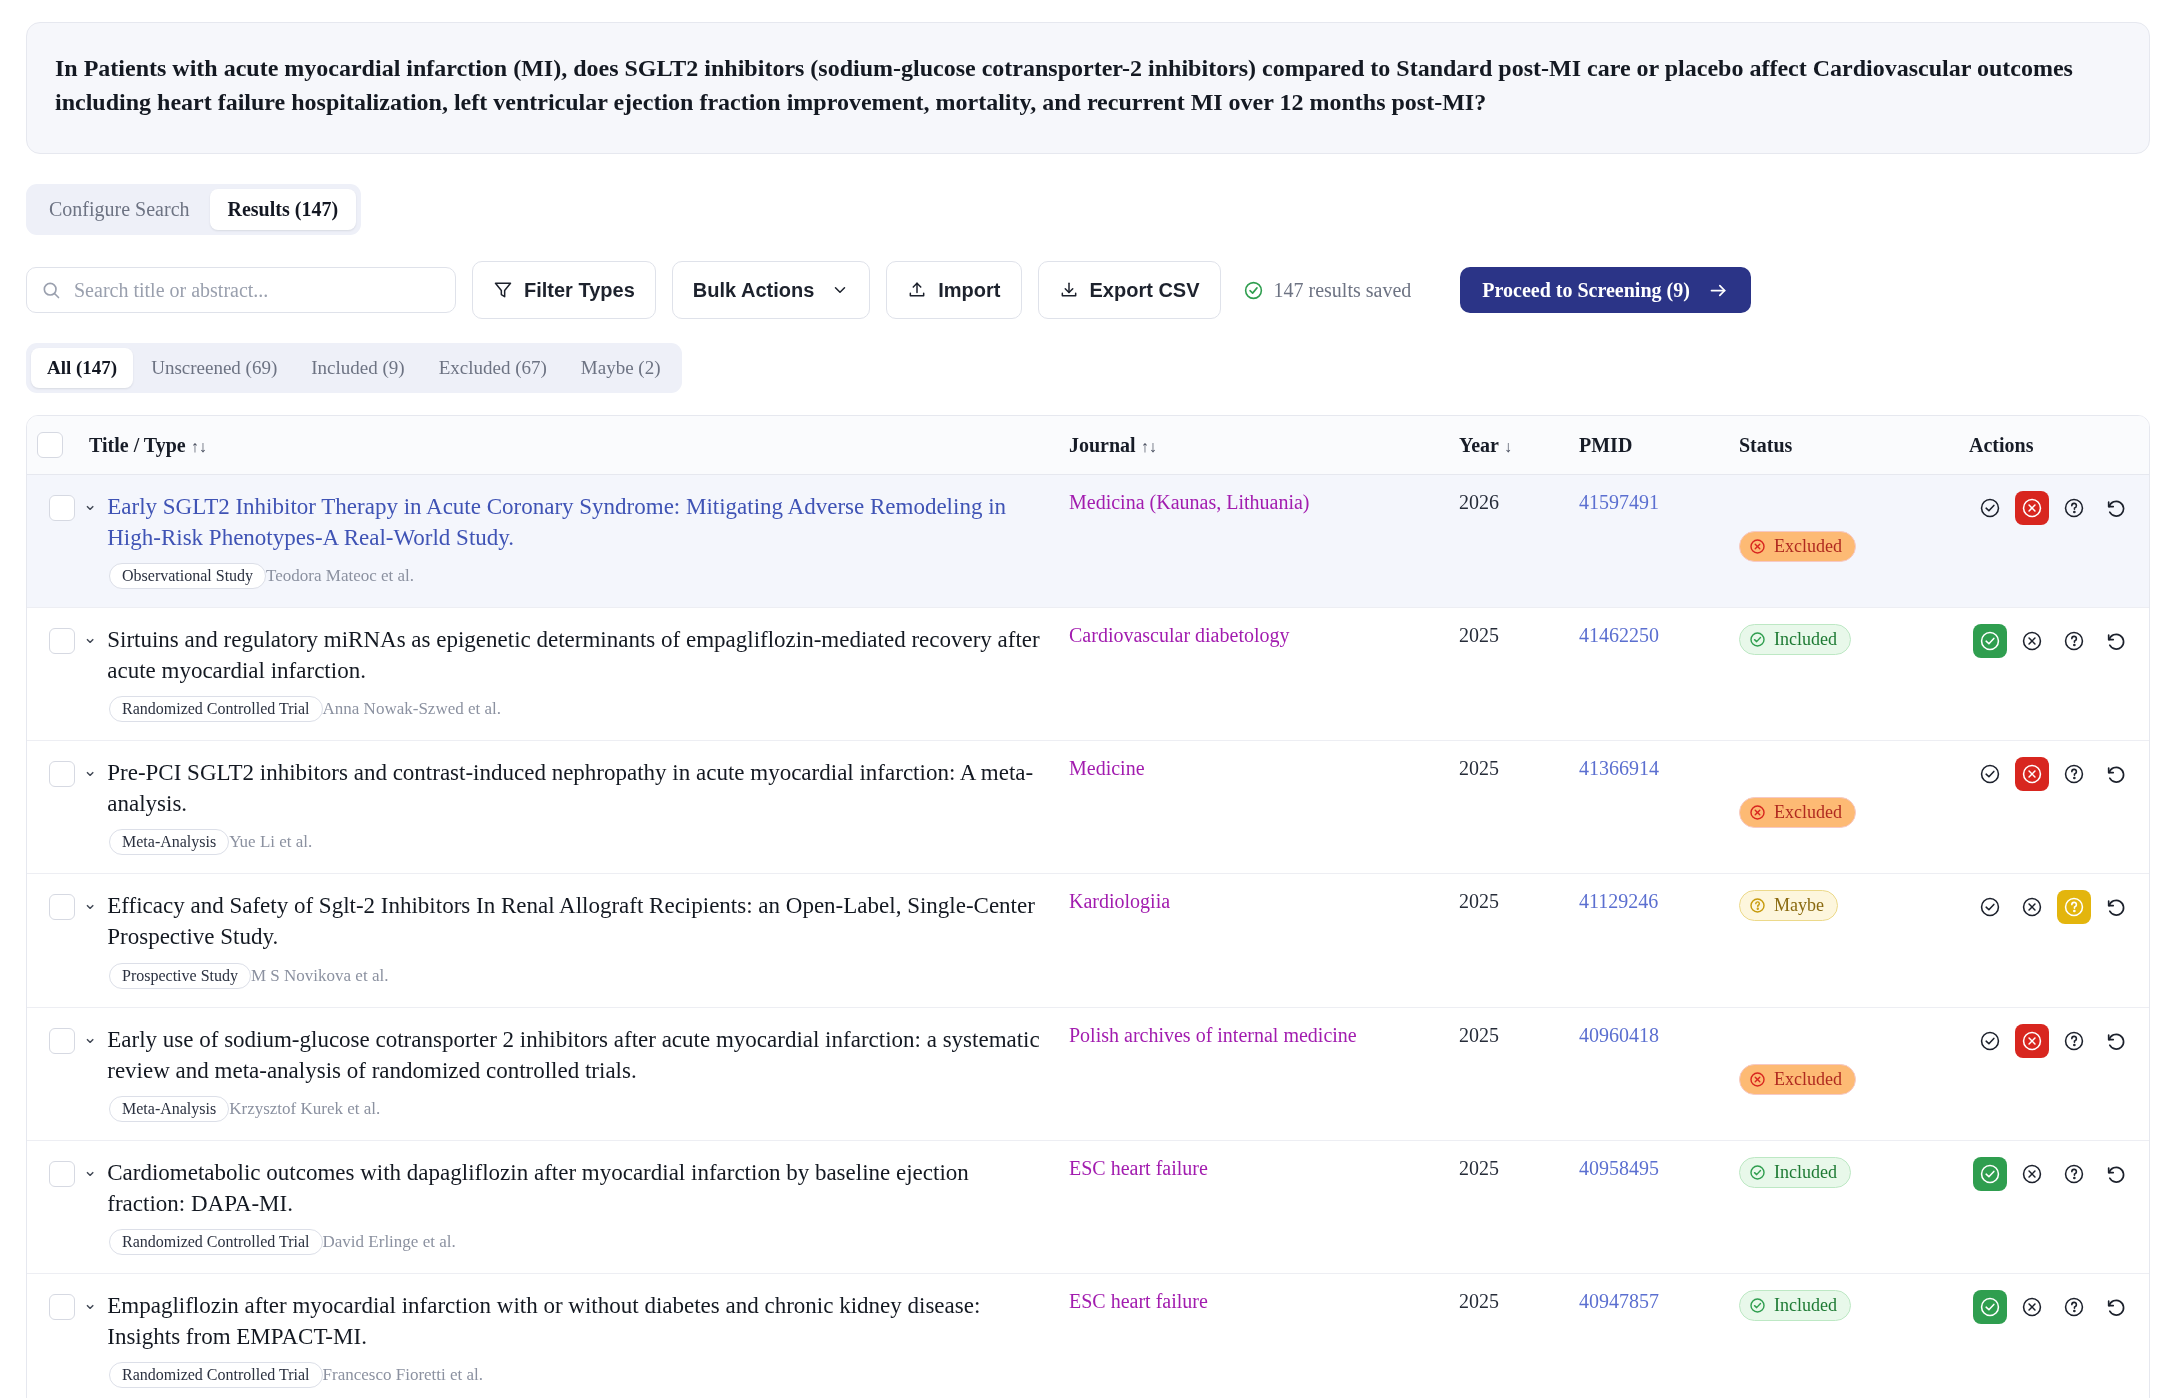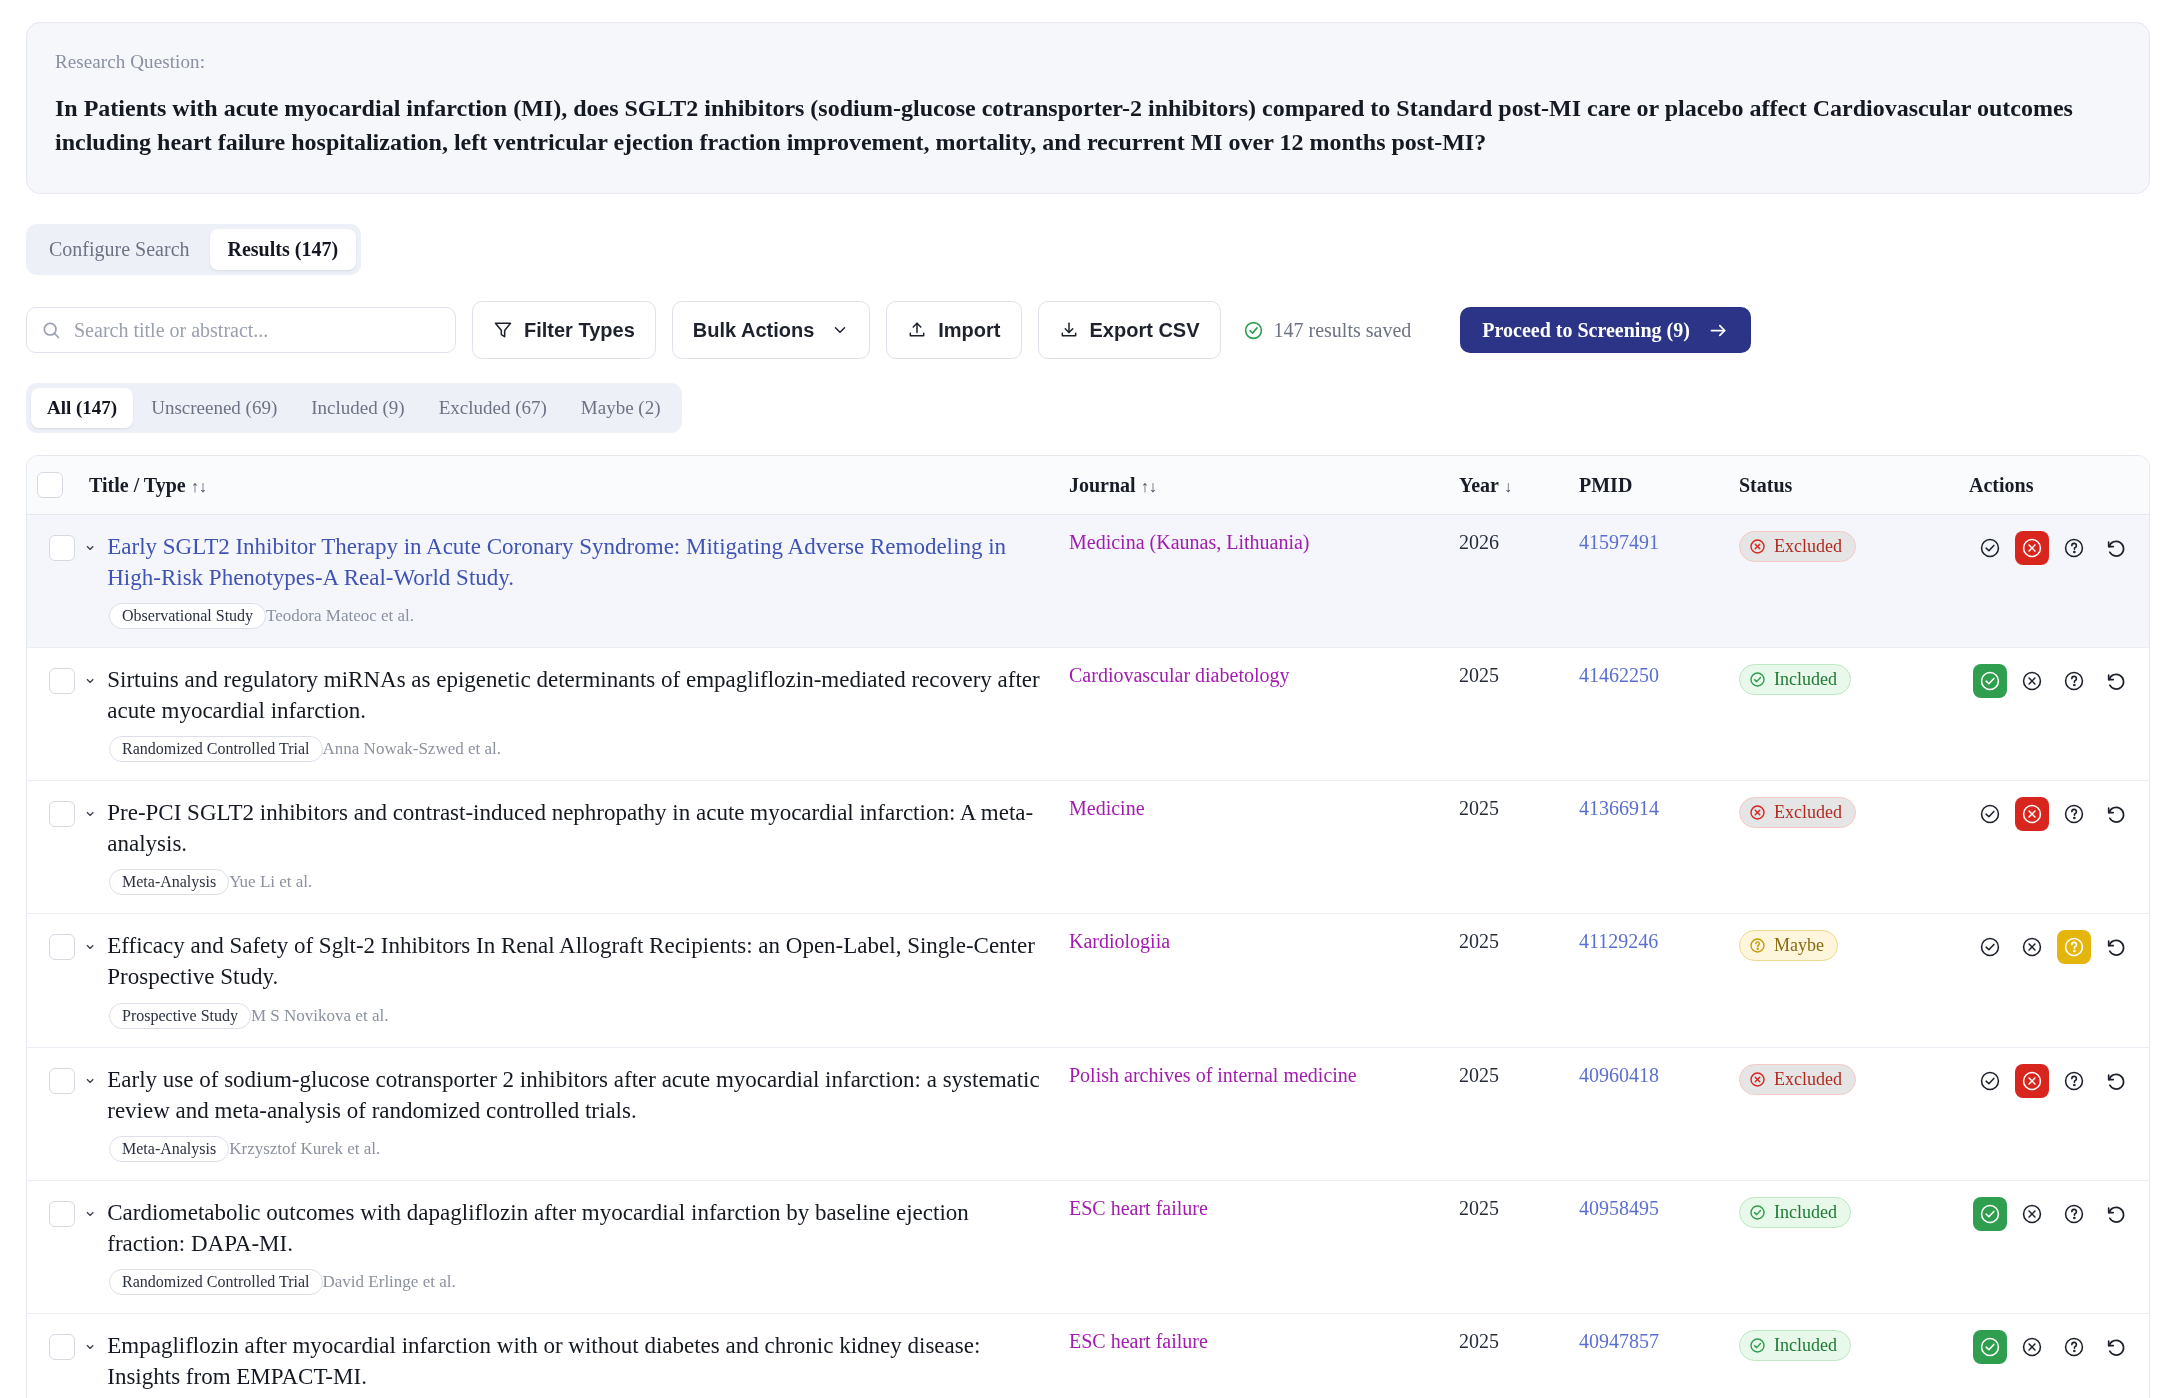--- a/index.html
+++ b/index.html
@@ -243,21 +243,21 @@
     display: inline-flex;
     align-items: center;
     gap: 8px;
     border-radius: 999px;
     padding: 4px 13px 4px 9px;
     font-size: 18px;
     white-space: nowrap;
     border: 1px solid transparent;
   }
   .status-pill.included { background:#e8f8ea; border-color:#bde8c4; color:#1d7a33; }
-  .status-pill.excluded { background:#e5e5e5; border-color:#f6c9c5; color:#b02a20; }
+  .status-pill.excluded { background:#fdba74; border-color:#f6c9c5; color:#b02a20;margin-top:40px; }
   .status-pill.maybe    { background:#fdf6dd; border-color:#ecd98a; color:#8a6a10; }
 
   
   .actions { display: flex; align-items: center; gap: 8px; padding-left: 4px; }
   .abtn {
     width: 34px; height: 34px;
     border-radius: 8px;
     display: inline-flex;
     align-items: center;
     justify-content: center;
@@ -269,21 +269,20 @@
   .abtn.on-include { background:#2f9e4f; color:#fff; }
   .abtn.on-exclude { background:#d8261f; color:#fff; }
   .abtn.on-maybe   { background:#e3b50d; color:#fff; }
 
   svg { display:block; }
 </style>
 </head>
 <body>
 
 <div class="rq-card">
-  <div class="rq-label">Research Question:</div>
   <div class="rq-text">In Patients with acute myocardial infarction (MI), does SGLT2 inhibitors (sodium-glucose cotransporter-2 inhibitors) compared to Standard post-MI care or placebo affect Cardiovascular outcomes including heart failure hospitalization, left ventricular ejection fraction improvement, mortality, and recurrent MI over 12 months post-MI?</div>
 </div>
 
 <div class="toptabs-wrap">
   <div class="toptabs">
     <div class="toptab">Configure Search</div>
     <div class="toptab active">Results (147)</div>
   </div>
 </div>
 

